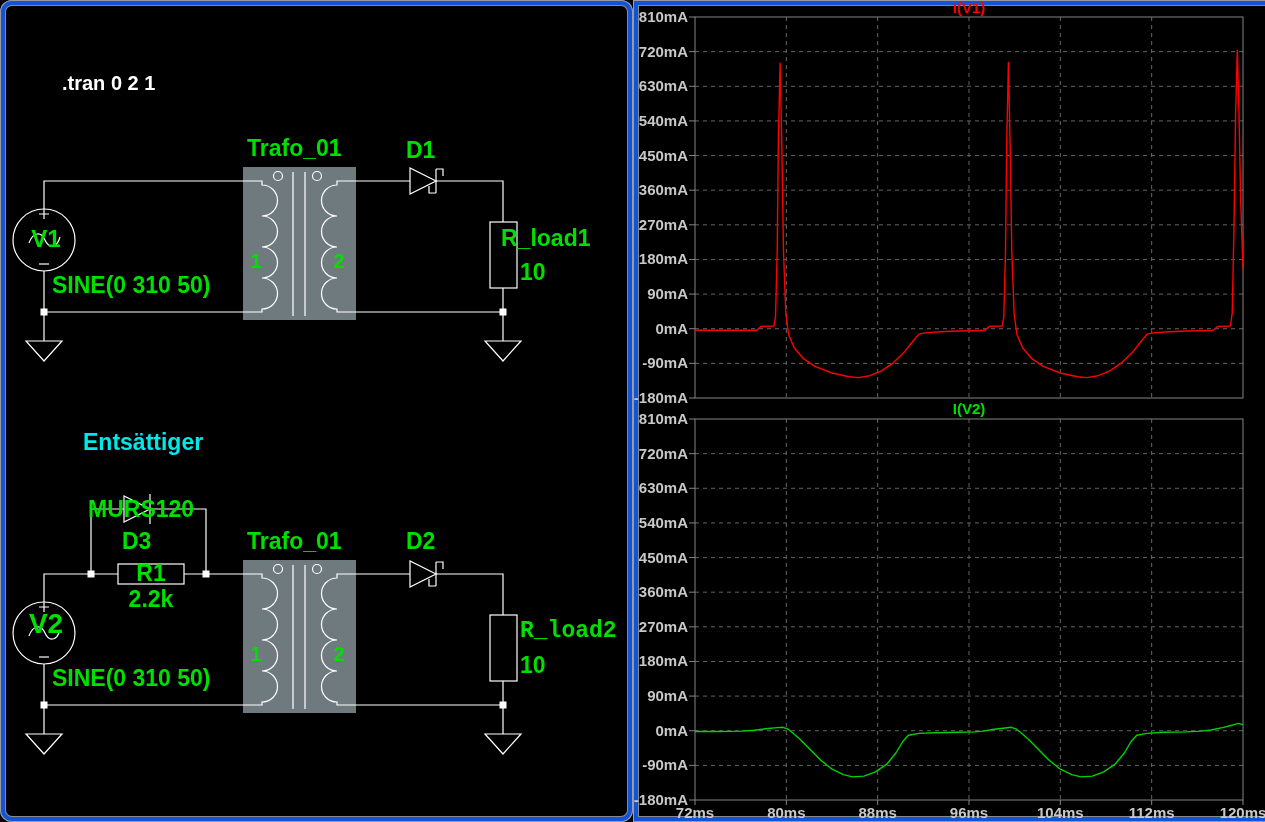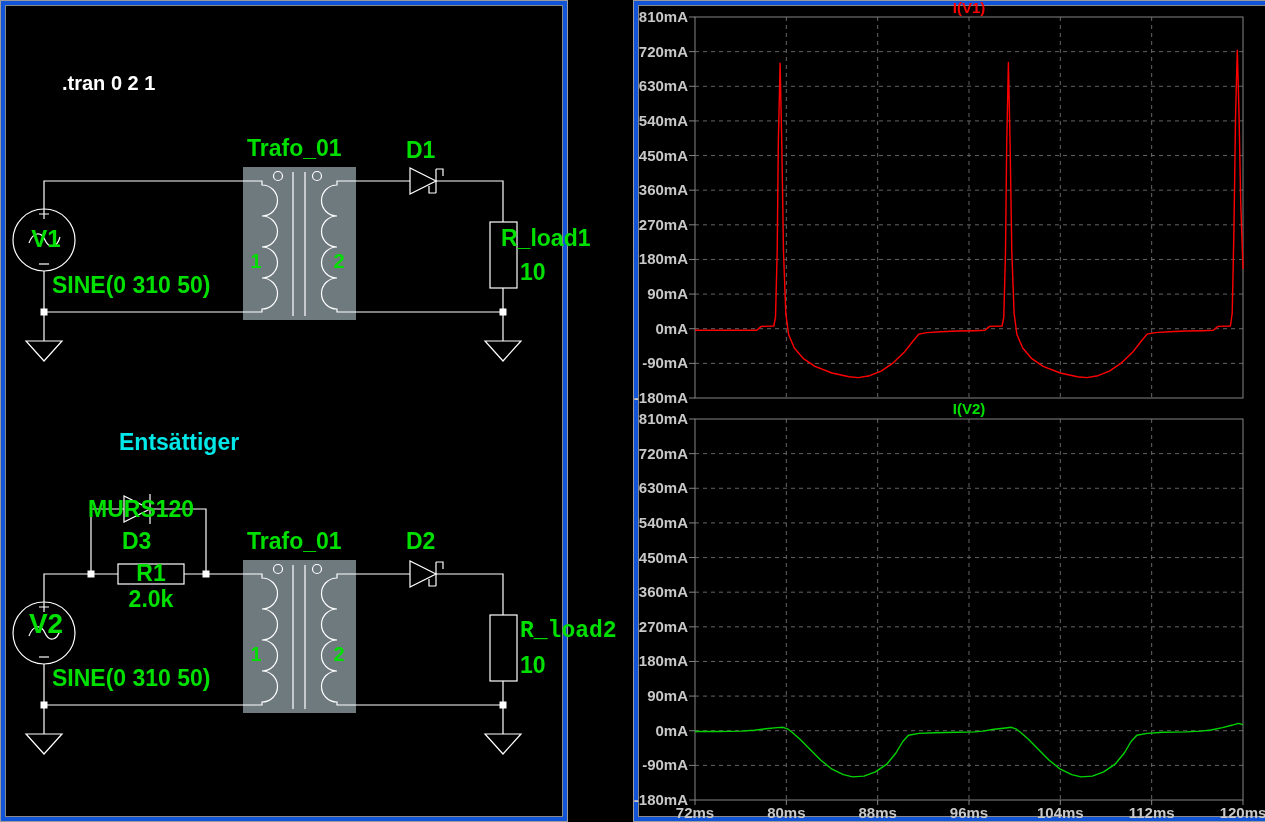--- a/index.html
+++ b/index.html
@@ -1,20 +1,20 @@
 <!DOCTYPE html>
 <html><head>
 <meta charset="utf-8">
 <style>
   html,body{margin:0;padding:0;background:#000;}
   body{width:1265px;height:822px;position:relative;overflow:hidden;
        font-family:"Liberation Sans",sans-serif;}
   .win{position:absolute;background:#000;
        box-shadow:inset 0 0 0 1px #9b9b9b, inset 0 0 0 5px #1254d8, inset 0 0 0 6px #8a8a8a;}
-  #schematic-win{left:0;top:0;width:568px;height:822px;}
+  #schematic-win{left:0;top:0;width:633px;height:822px;border-radius:12px;}
   #wave-win{left:633px;top:0;width:760px;height:822px;}
   .lbl{position:absolute;font-weight:bold;font-size:23px;line-height:20px;white-space:pre;}
   .green{color:#00e000;}
   .cyan{color:#00e8e8;}
   .white{color:#ffffff;}
   .ctr{text-align:center;}
   svg{position:absolute;left:0;top:0;}
 </style>
 </head>
 <body>
@@ -92,25 +92,25 @@
 
   <div class="lbl green" style="left:247px;top:138px;">Trafo_01</div>
   <div class="lbl green" style="left:406px;top:140px;">D1</div>
   <div class="lbl green" style="left:501px;top:228px;">R_load1</div>
   <div class="lbl green" style="left:520px;top:262px;">10</div>
   <div class="lbl green ctr" style="left:26px;top:229px;width:40px;font-size:24px;">V1</div>
   <div class="lbl green" style="left:52px;top:275px;">SINE(0 310 50)</div>
   <div class="lbl green ctr" style="left:245px;top:251px;width:22px;font-size:20px;">1</div>
   <div class="lbl green ctr" style="left:328px;top:251px;width:22px;font-size:20px;">2</div>
 
-  <div class="lbl cyan" style="left:83px;top:432px;margin-left:36px;">Entsättiger</div>
+  <div class="lbl cyan" style="left:83px;top:432px;">Entsättiger</div>
   <div class="lbl green" style="left:88px;top:463px;margin-top:36px;">MURS120</div>
   <div class="lbl green" style="left:122px;top:531px;">D3</div>
   <div class="lbl green ctr" style="left:118px;top:563px;width:66px;">R1</div>
-  <div class="lbl green ctr" style="left:118px;top:589px;width:66px;">2.0k</div>
+  <div class="lbl green ctr" style="left:118px;top:589px;width:66px;">2.2k</div>
   <div class="lbl green" style="left:247px;top:531px;">Trafo_01</div>
   <div class="lbl green" style="left:406px;top:531px;">D2</div>
   <div class="lbl green" style="left:520px;top:621px;font-family:Liberation Mono, monospace;">R_load2</div>
   <div class="lbl green" style="left:520px;top:655px;">10</div>
   <div class="lbl green ctr" style="left:26px;top:614px;width:40px;font-size:28px;">V2</div>
   <div class="lbl green" style="left:52px;top:668px;">SINE(0 310 50)</div>
   <div class="lbl green ctr" style="left:245px;top:644px;width:22px;font-size:20px;">1</div>
   <div class="lbl green ctr" style="left:328px;top:644px;width:22px;font-size:20px;">2</div>
 </div>
 

